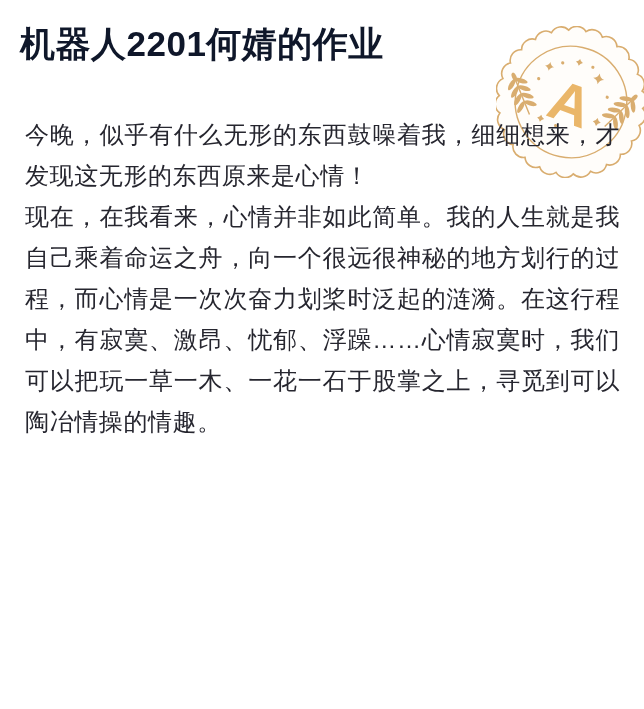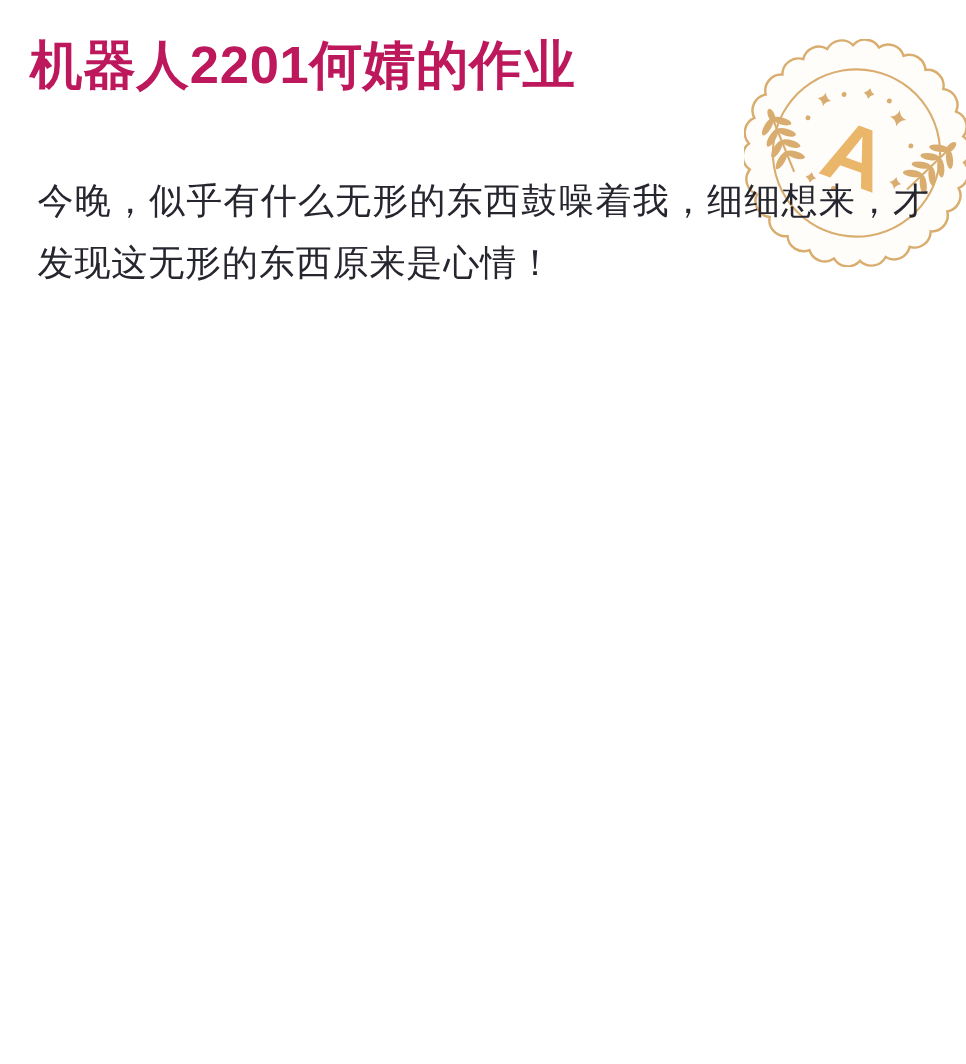--- a/index.html
+++ b/index.html
@@ -27,21 +27,21 @@
   }
   .content {
     position: relative;
     z-index: 1;
   }
   h1.title {
     margin: 22px 25px 0 20px;
     font-size: 35px;
     line-height: 44px;
     font-weight: bold;
-    color: #be185d;
+    color: #0f172a;
     letter-spacing: 0.5px;
   }
   .essay {
     margin: 48px 24px 0 25px;
     color: #26262f;
   }
   .essay p {
     margin: 0;
     font-size: 24px;
     line-height: 41px;
@@ -96,16 +96,17 @@
           <text x="74" y="95" font-size="56" font-weight="bold" text-anchor="middle" font-family="Liberation Sans, DejaVu Sans, sans-serif" fill="#eab669" transform="rotate(8 74 74)">A</text>
         </g>
       </svg>
   </div>
 
   <div class="content">
     <h1 class="title">机器人2201何婧的作业</h1>
 
     <div class="essay">
       <p>今晚，似乎有什么无形的东西鼓噪着我，细细想来，才发现这无形的东西原来是心情！</p>
+      <p>现在，在我看来，心情并非如此简单。我的人生就是我自己乘着命运之舟，向一个很远很神秘的地方划行的过程，而心情是一次次奋力划桨时泛起的涟漪。在这行程中，有寂寞、激昂、忧郁、浮躁……心情寂寞时，我们可以把玩一草一木、一花一石于股掌之上，寻觅到可以陶冶情操的情趣。</p>
     </div>
   </div>
 
 </div>
 
 </body></html>

